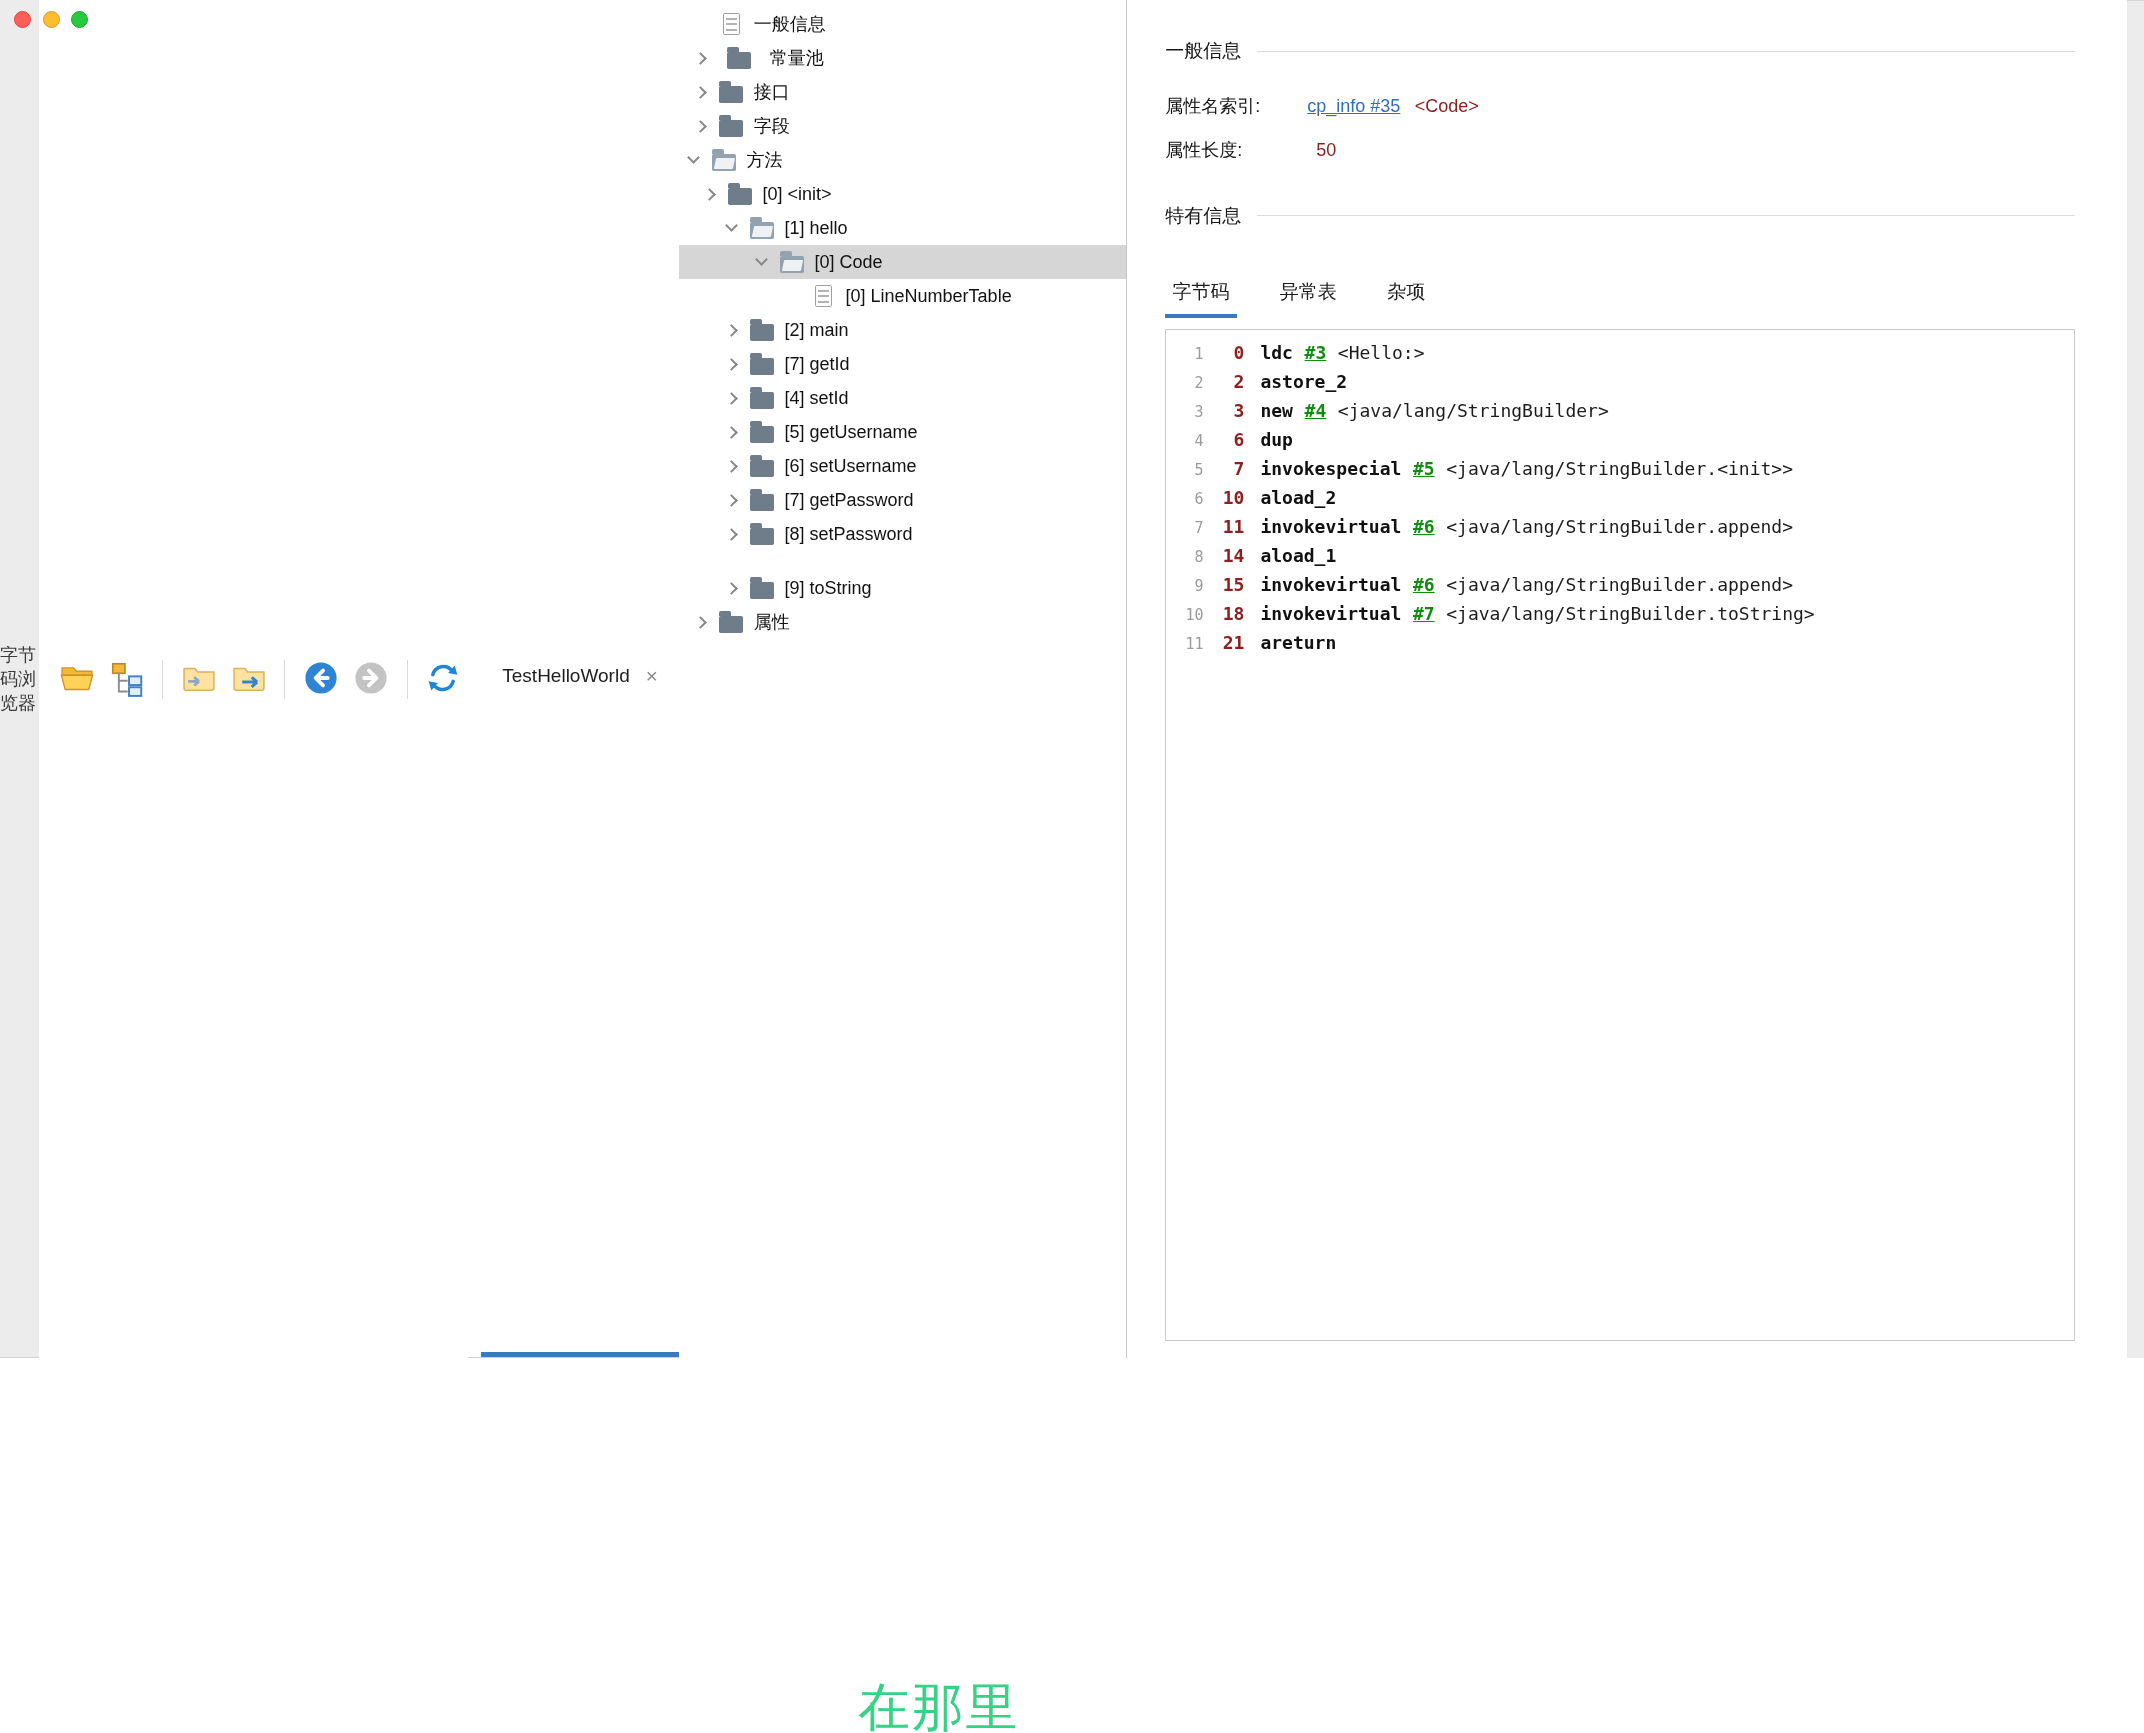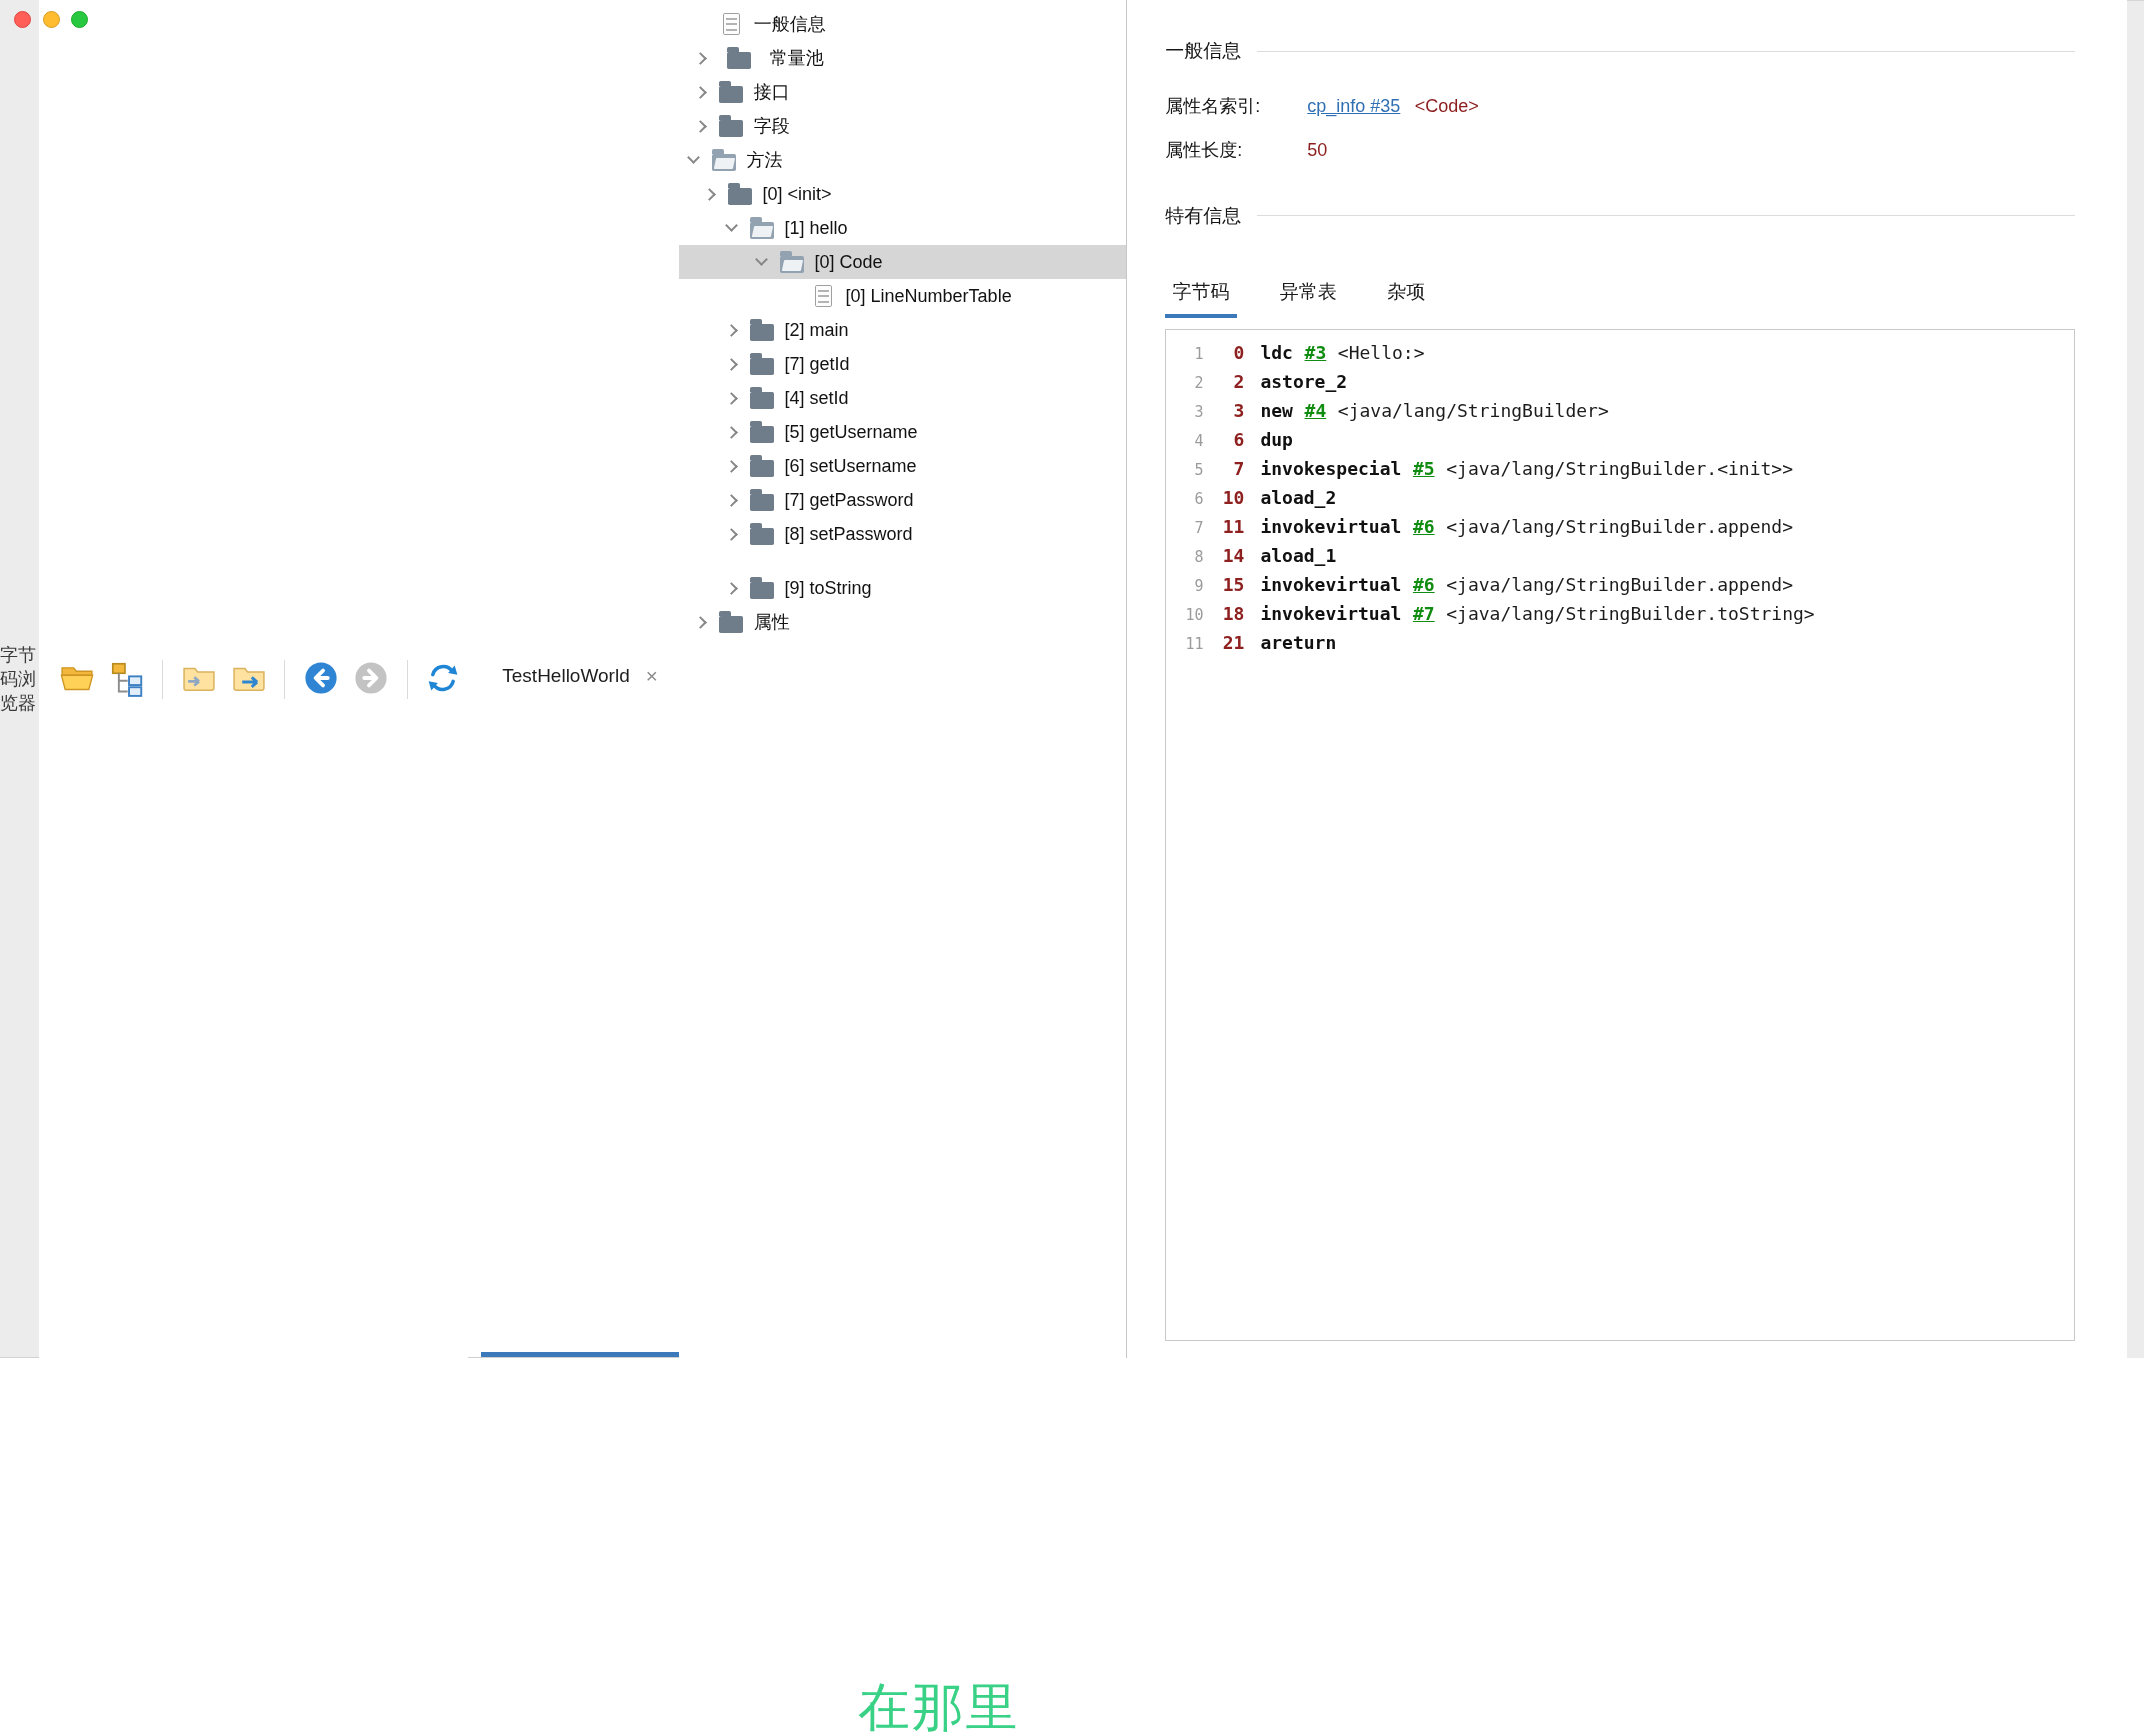--- a/index.html
+++ b/index.html
@@ -59,21 +59,21 @@
   .section-head .rule { flex:1; height:0.9px; background:#dcdcdc; margin-left:16px; }
   .head-general { margin-top:38px; }
   .head-specific { margin-top:41px; }
 
   .attr-row { display:flex; align-items:baseline; font-size:18px; color:#141414; }
   .attr-row.first { margin-top:30px; }
   .attr-row.second { margin-top:19.7px; }
   .attr-label { flex:0 0 142px; }
   .link { color:#2f6fb2; text-decoration:underline; cursor:pointer; }
   .maroon { color:#8c1d1d; margin-left:14.3px; }
-  .attr-row.second .maroon { margin-left:0; }
+  .attr-row.second .maroon { margin-left:9px; }
 
   .detail-tabs { display:flex; margin-top:50px; }
   .dtab { font-size:19px; color:#1b1b1b; padding:0 7.2px 13.4px; margin-right:36px; position:relative; }
   .dtab.active::after { content:""; position:absolute; left:0; right:0; bottom:0; height:4.5px; background:#3b79ba; }
 
   .code-box { flex:1 1 auto; min-height:0; border:0.9px solid #c9c9c9; background:#fff; margin-top:10.7px;
     padding:9px 7.2px; overflow:hidden; }
   .code-line { font-family:"DejaVu Sans Mono","Liberation Mono",monospace; font-size:18px; line-height:27px; white-space:pre; }
   .ln  { display:inline-block; width:30px; text-align:right; color:#9b9b9b; font-size:15px; }
   .off { display:inline-block; width:41px; text-align:right; color:#8e2020; font-weight:bold; }

